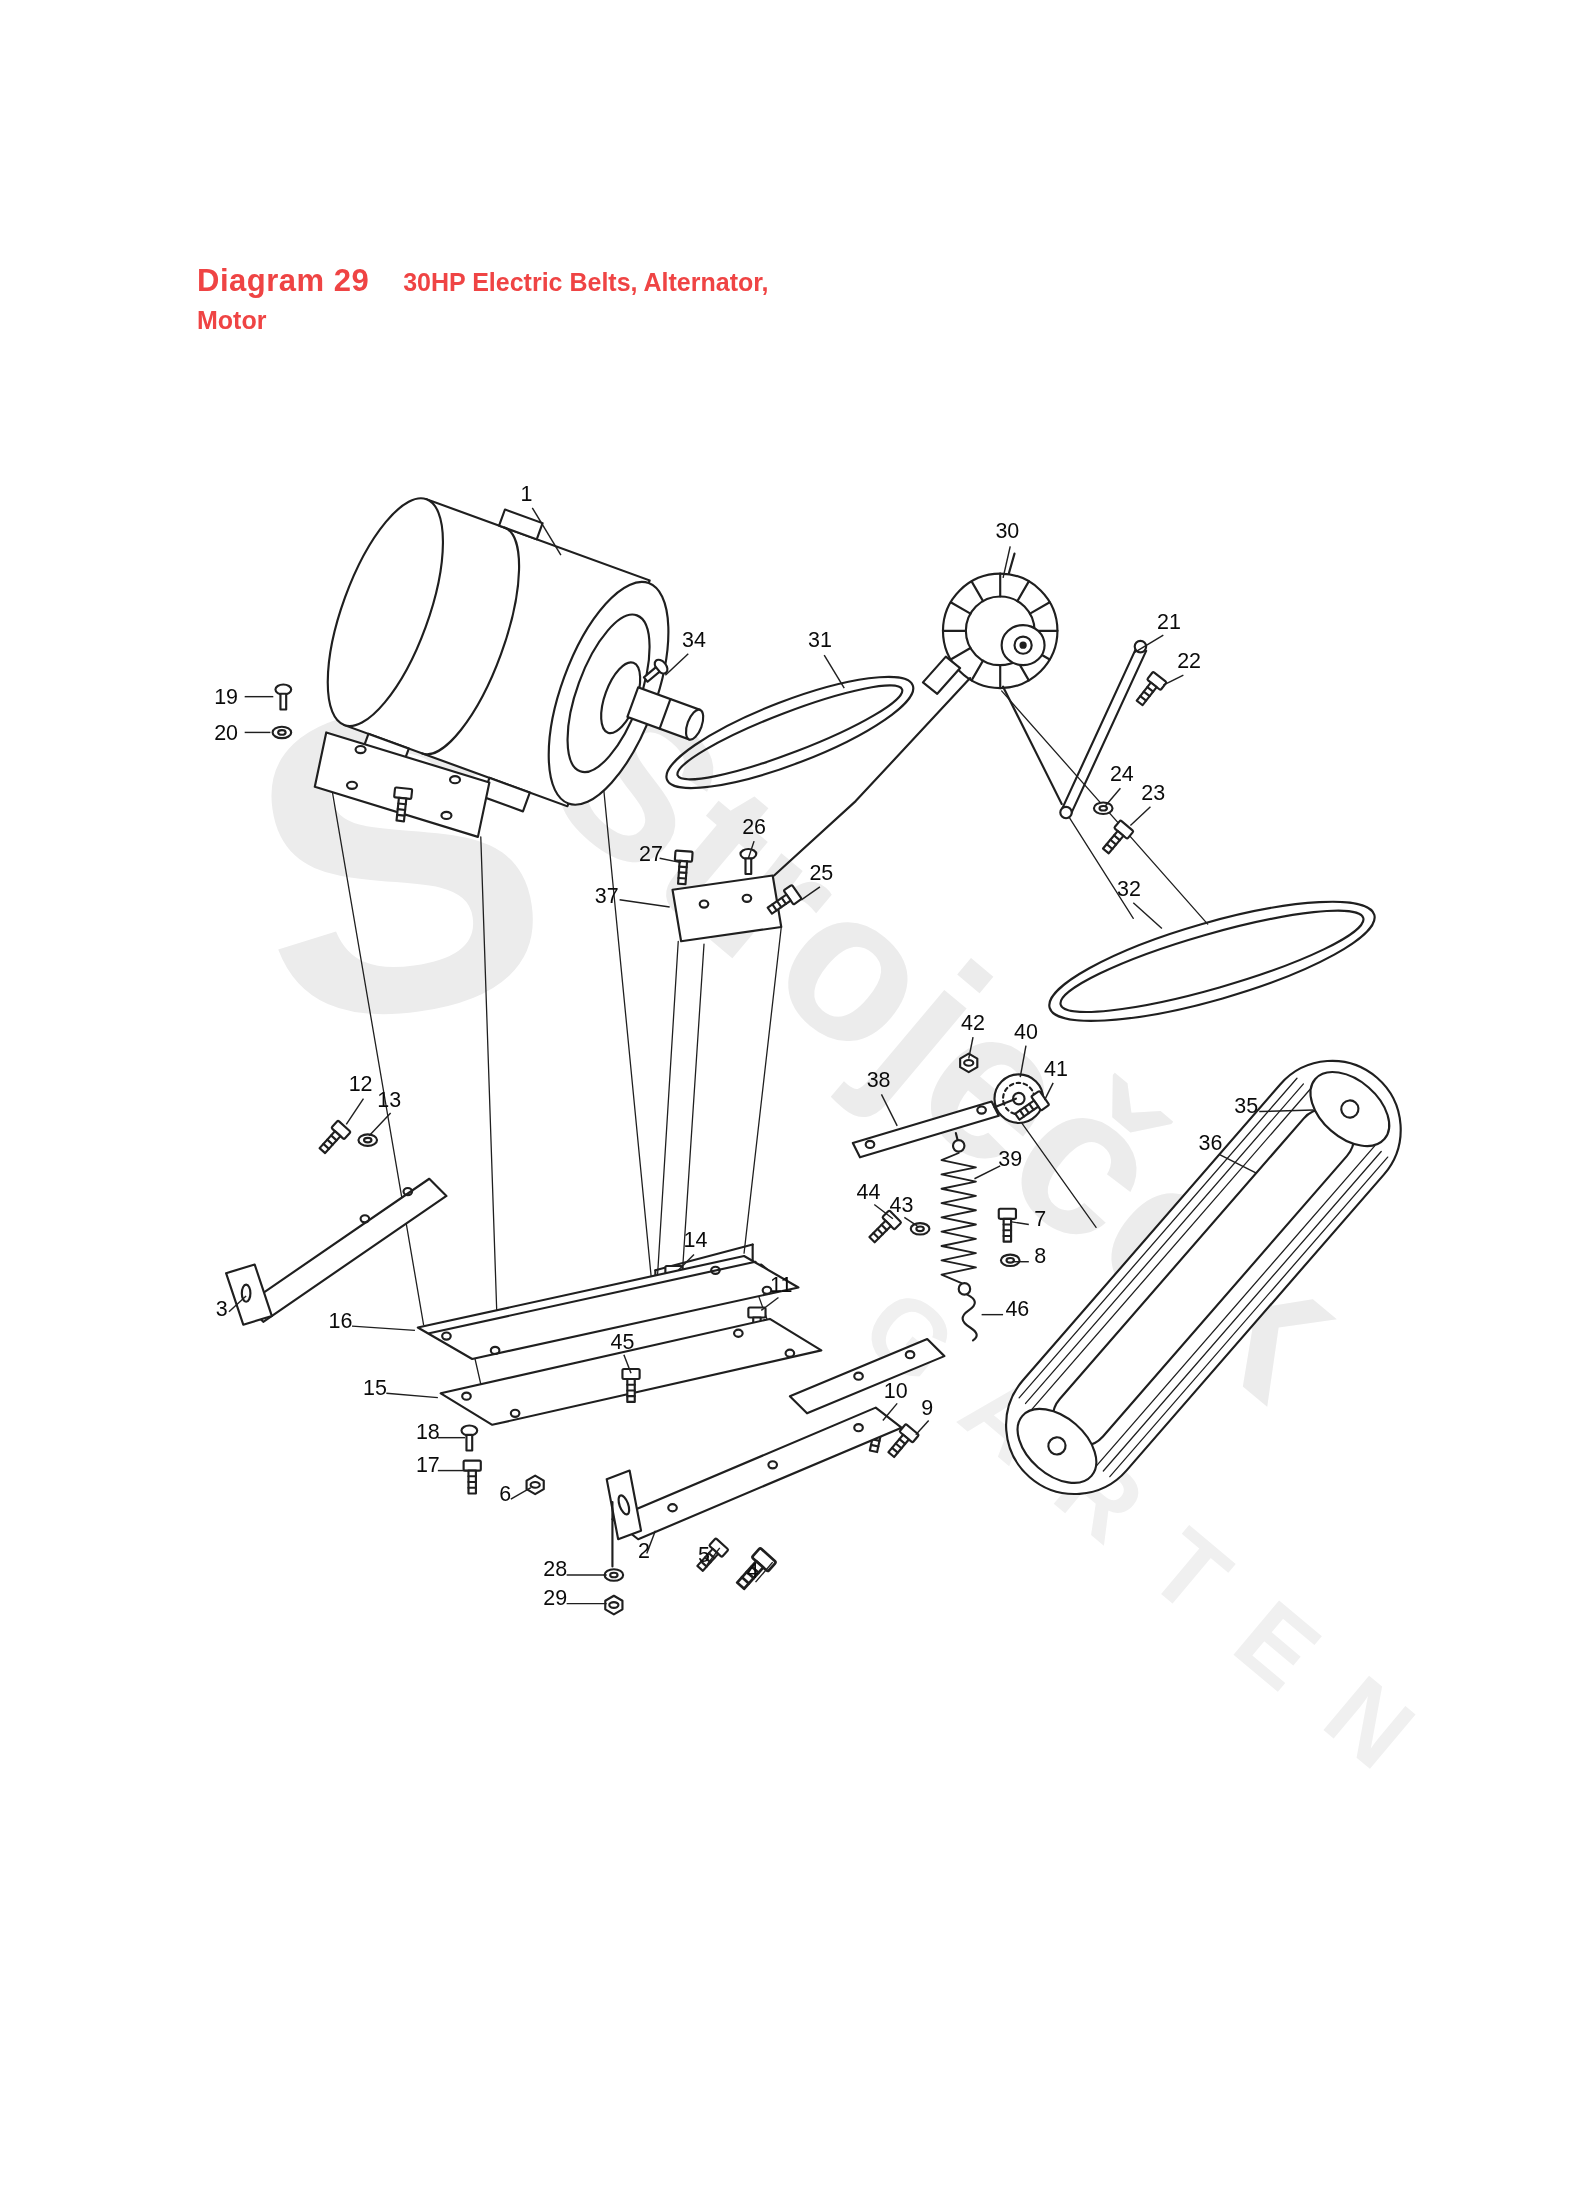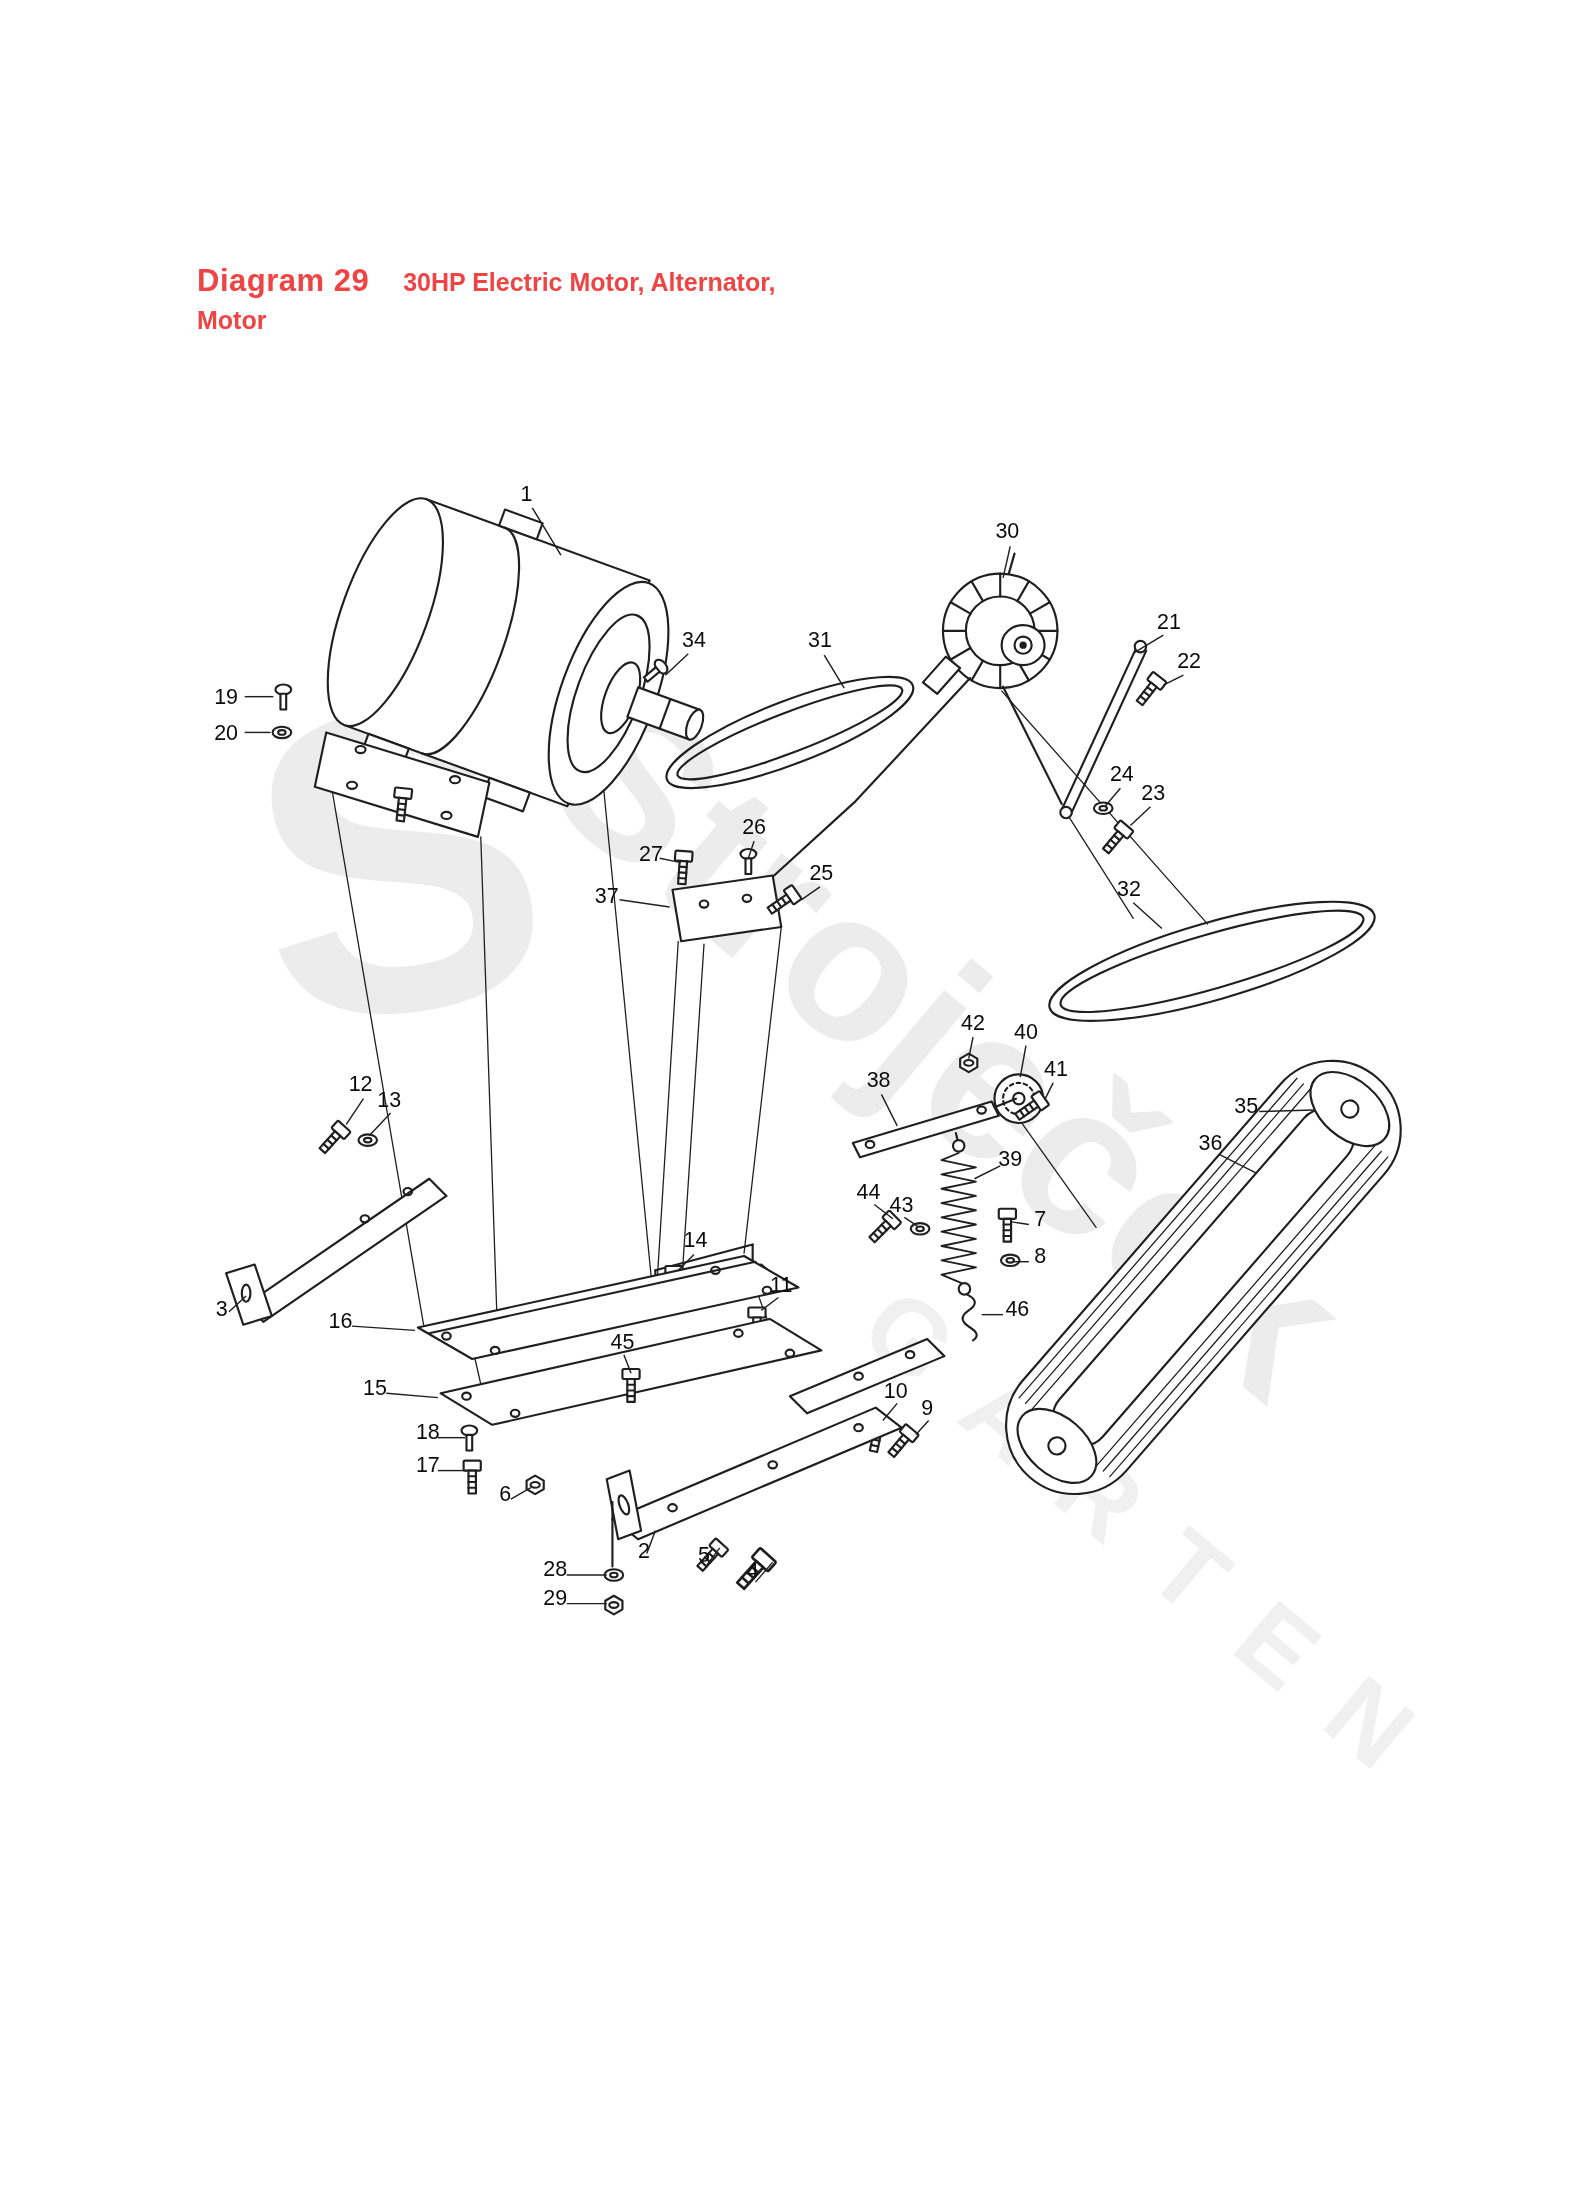--- a/index.html
+++ b/index.html
@@ -361,18 +361,18 @@
       <text class="callout" x="492" y="1092">5</text>
       <text class="callout" x="526" y="1103">4</text>
       <text class="callout" x="388" y="1102">28</text>
       <text class="callout" x="388" y="1122">29</text>
     </g>
   </svg>
 
   <div class="title-block">
     <div class="t-line1">
       <span class="t-main">Diagram 29</span>
-      <span class="t-sub">30HP Electric Motor, Alternator,</span>
+      <span class="t-sub">30HP Electric Belts, Alternator,</span>
     </div>
     <div class="t-sub2">Motor</div>
   </div>
 
 </div>
 
 </body></html>

